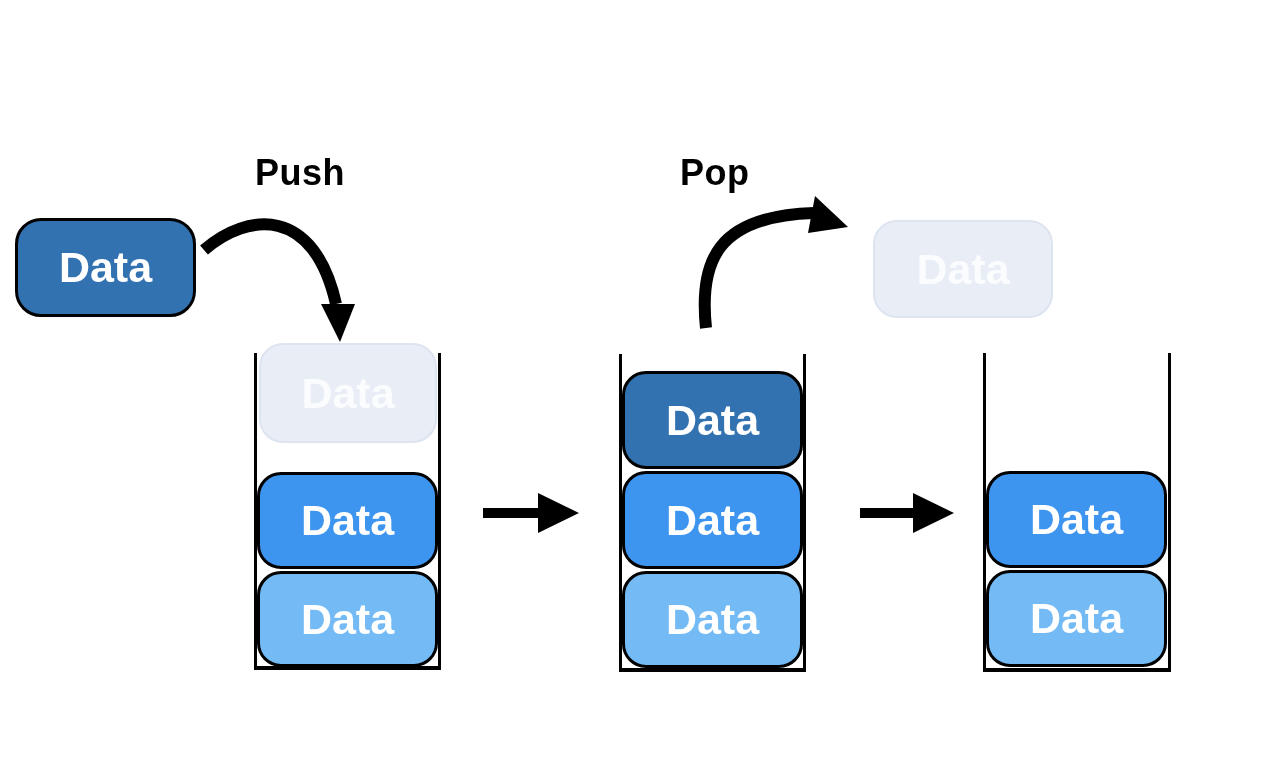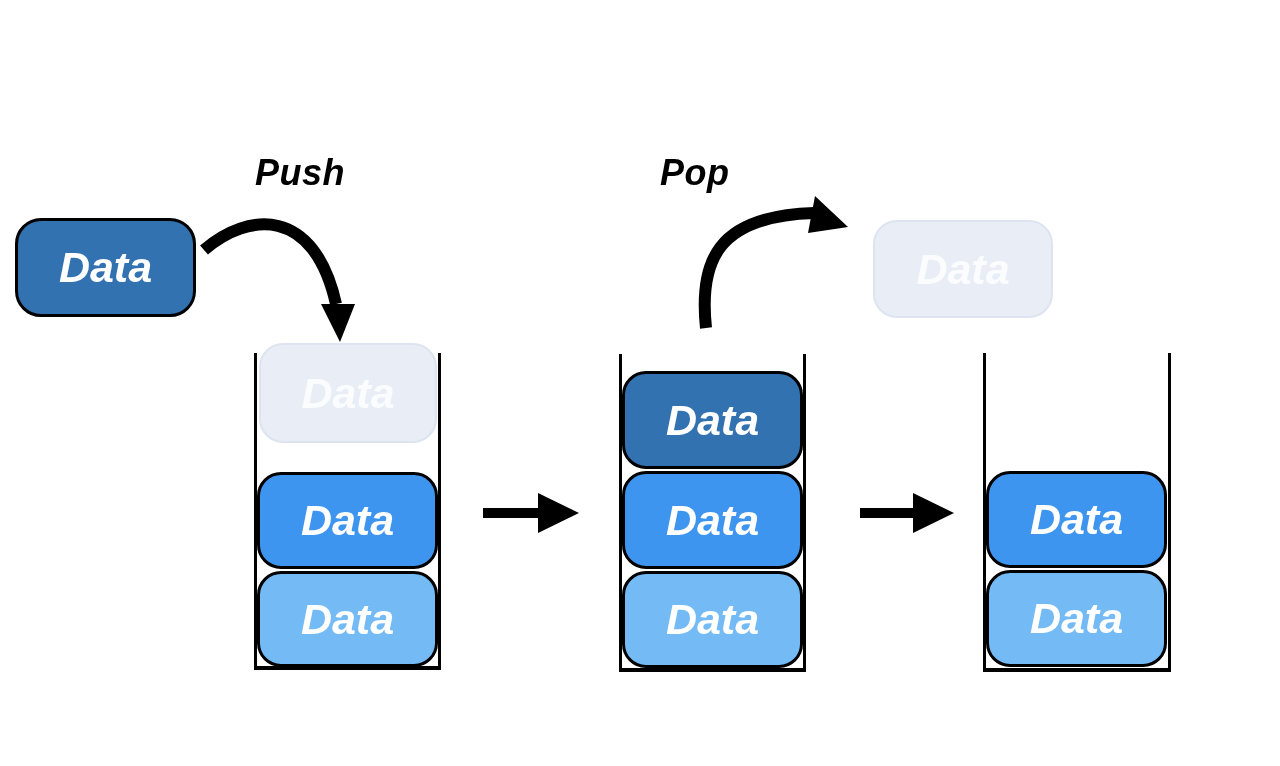--- a/index.html
+++ b/index.html
@@ -1,27 +1,26 @@
 <!DOCTYPE html>
 <html style="--background: #ffffff; --block-dark: #3272b1; --block-mid: #3e95ef; --block-light: #74baf5; --block-ghost: #e9eef6; --ghost-border: #dde4f0; --ghost-text: #fbfcfe; --block-text: #ffffff; --label-text: #000000; --outline: #000000; --arrow: #000000;"><head>
 <meta charset="utf-8">
 <style>
   html,body{margin:0;padding:0;background:#fff;}
   .canvas{
     position:relative;width:1280px;height:766px;overflow:hidden;
     background:var(--background,#ffffff);
     font-family:"Liberation Sans","DejaVu Sans",sans-serif;
-    font-style:italic;
   }
   .op-label{
     position:absolute;font-size:36px;font-weight:700;
     color:var(--label-text,#000);letter-spacing:.5px;
   }
   .push-label{left:255px;top:152px;}
-  .pop-label{left:660px;top:152px;}
+  .pop-label{left:680px;top:152px;}
   .block{
     position:absolute;display:flex;align-items:center;justify-content:center;
     font-size:43px;font-weight:700;color:var(--block-text,#fff);
     border:3px solid var(--outline,#000);border-radius:24px;box-sizing:border-box;
   }
   .tone-dark{background:var(--block-dark,#3272b1);}
   .tone-mid{background:var(--block-mid,#3e95ef);}
   .tone-light{background:var(--block-light,#74baf5);}
   .tone-ghost{
     background:var(--block-ghost,#e9eef6);

